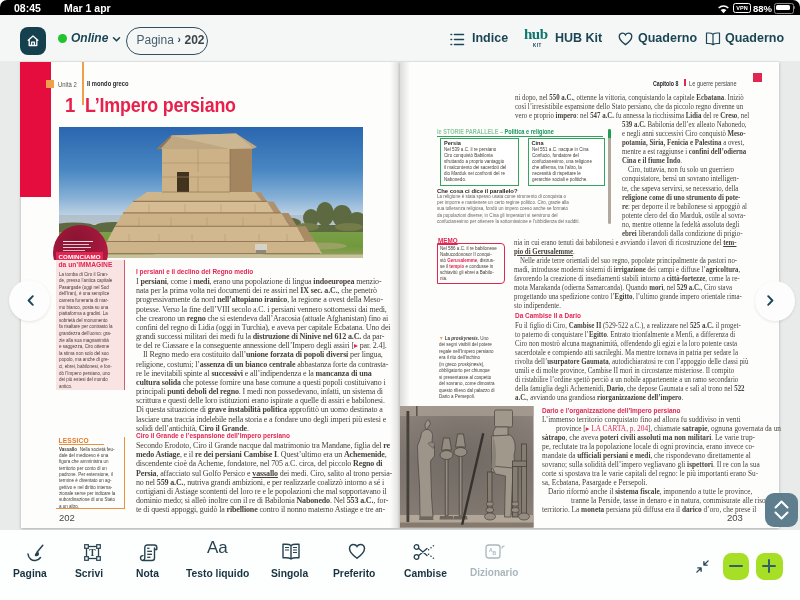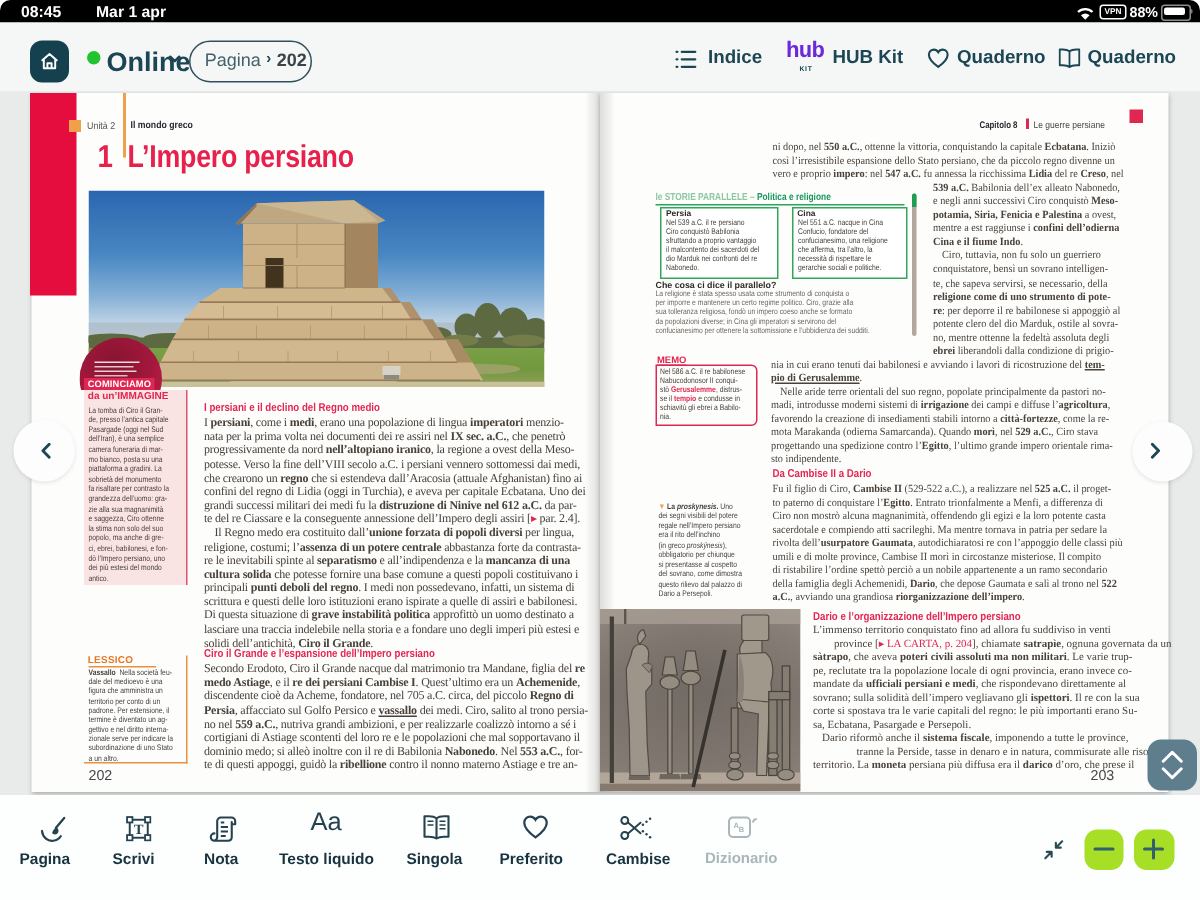--- a/index.html
+++ b/index.html
@@ -39,42 +39,42 @@
   <div class="a" style="left:793.5px;top:5.5px;width:1.5px;height:3.5px;background:#7c7c7c;border-radius:0 2px 2px 0;"></div>
 </div>
 
 <div class="a" id="tbar">
   <div class="a" style="left:20px;top:11.5px;width:25.5px;height:28.5px;background:#15414f;border-radius:8px;">
     <svg class="a" style="left:6px;top:7px" width="14" height="14" viewBox="0 0 14 14">
       <path d="M2.2 6.2 L7 2 L11.8 6.2 M3.2 5.6 V11.5 H10.8 V5.6 M5.6 11.5 V8.2 H8.4 V11.5" fill="none" stroke="#fff" stroke-width="1.3" stroke-linecap="round" stroke-linejoin="round"></path>
     </svg>
   </div>
   <div class="a" style="left:57.5px;top:19px;width:9px;height:9px;border-radius:50%;background:#21c32e;"></div>
-  <div class="t tealtxt" style="left:71px;top:16px;font-size:18px;">Online</div>
+  <div class="t tealtxt" style="left:71px;top:16px;font-size:12px;font-style:italic;">Online</div>
   <svg class="a" style="left:112px;top:21px" width="9" height="7" viewBox="0 0 9 7">
       <path d="M1.5 1.8 L4.5 4.8 L7.5 1.8" fill="none" stroke="#1c4654" stroke-width="1.6" stroke-linecap="round" stroke-linejoin="round"></path>
     </svg>
   <div class="a" style="left:125.5px;top:12px;width:80px;height:25.5px;border:1.5px solid #32505c;border-radius:14px;text-decoration:underline;">
     <div class="t" style="left:10px;top:4.5px;font-size:12px;color:#44606b;">Pagina</div>
     <div class="t" style="left:51px;top:6px;font-size:10px;color:#1c4654;font-weight:bold;">›</div>
     <div class="t" style="left:58px;top:4.5px;font-size:12px;color:#3c4449;font-weight:bold;">202</div>
   </div>
 
   <svg class="a" style="left:450px;top:17.5px" width="15" height="13" viewBox="0 0 15 13">
     <g stroke="#1c4654" stroke-width="1.5" stroke-linecap="round">
         <line x1="4.5" y1="1.5" x2="13.5" y2="1.5"></line>
         <line x1="4.5" y1="6.5" x2="13.5" y2="6.5"></line>
         <line x1="4.5" y1="11.5" x2="13.5" y2="11.5"></line>
         <line x1="1" y1="1.5" x2="1.6" y2="1.5"></line>
         <line x1="1" y1="6.5" x2="1.6" y2="6.5"></line>
         <line x1="1" y1="11.5" x2="1.6" y2="11.5"></line>
       </g>
   </svg>
   <div class="t tealtxt" style="left:472px;top:16px;font-size:12.5px;">Indice</div>
-  <div class="t" style="left:524px;top:11px;font-size:15px;font-weight:bold;color:#6d28d9;font-family:Liberation Mono, monospace;letter-spacing:-0.5px;">hub</div>
+  <div class="t" style="left:524px;top:11px;font-size:15px;font-weight:bold;color:#0f766e;font-family:Liberation Serif, serif;letter-spacing:-0.5px;">hub</div>
   <div class="t" style="left:533px;top:28px;font-size:4.5px;font-weight:bold;color:#15414f;letter-spacing:0.5px;">KIT</div>
   <div class="t tealtxt" style="left:555px;top:16px;font-size:12.5px;">HUB Kit</div>
   <svg class="a" style="left:618px;top:17px" width="15" height="14" viewBox="0 0 24 22">
     <path d="M12 20 C5 15 2 11 2 7 C2 3.7 4.5 1.5 7.3 1.5 C9.3 1.5 11 2.6 12 4.3 C13 2.6 14.7 1.5 16.7 1.5 C19.5 1.5 22 3.7 22 7 C22 11 19 15 12 20 Z" fill="none" stroke="#1c4654" stroke-width="2.2"></path>
   </svg>
   <div class="t tealtxt" style="left:638px;top:16px;font-size:12.5px;">Quaderno</div>
   <svg class="a" style="left:705px;top:17px" width="16" height="14" viewBox="0 0 16 14">
     <path d="M8 2.2 C6.8 1.2 5 1 3.5 1 L1.5 1 V11.5 L3.5 11.5 C5 11.5 6.8 11.7 8 12.7 C9.2 11.7 11 11.5 12.5 11.5 L14.5 11.5 V1 L12.5 1 C11 1 9.2 1.2 8 2.2 Z M8 2.2 V12.7" fill="none" stroke="#1c4654" stroke-width="1.2" stroke-linejoin="round"></path>
   </svg>
   <div class="t tealtxt" style="left:725px;top:16px;font-size:12.5px;">Quaderno</div>
@@ -241,31 +241,31 @@
       <div class="t sm" style="top:38.1px">gettivo e nel diritto interna-</div>
       <div class="t sm" style="top:44.45px">zionale serve per indicare la</div>
       <div class="t sm" style="top:50.8px">subordinazione di uno Stato</div>
       <div class="t sm" style="top:57.15px">a un altro.</div>
     </div>
   </div>
   <div class="t" style="left:59px;top:511.5px;font-size:9.5px;color:#47474a;">202</div>
 
   <div class="t rhead" style="left:136px;top:267px;">I persiani e il declino del Regno medio</div>
   <div class="a" id="lcol" style="left:136px;top:277px;width:256px;">
-    <div class="t ser serL" style="top:0">I <b>persiani</b>, come i <b>medi</b>, erano una popolazione di lingua <b>imperatori</b> menzio-</div>
+    <div class="t ser serL" style="top:0">I <b>persiani</b>, come i <b>medi</b>, erano una popolazione di lingua <b>indoeuropea</b> menzio-</div>
     <div class="t ser serL" style="top:9.17px">nata per la prima volta nei documenti dei re assiri nel <b>IX sec. a.C.</b>, che penetrò</div>
     <div class="t ser serL" style="top:18.34px">progressivamente da nord <b>nell’altopiano iranico</b>, la regione a ovest della Meso-</div>
     <div class="t ser serL" style="top:27.51px">potesse. Verso la fine dell’VIII secolo a.C. i persiani vennero sottomessi dai medi,</div>
     <div class="t ser serL" style="top:36.68px">che crearono un <b>regno</b> che si estendeva dall’Aracosia (attuale Afghanistan) fino ai</div>
     <div class="t ser serL" style="top:45.85px">confini del regno di Lidia (oggi in Turchia), e aveva per capitale Ecbatana. Uno dei</div>
     <div class="t ser serL" style="top:55.02px">grandi successi militari dei medi fu la <b>distruzione di Ninive nel 612 a.C.</b> da par-</div>
     <div class="t ser serL" style="top:64.19px">te del re Ciassare e la conseguente annessione dell’Impero degli assiri [<span style="color:#e02752">▸</span> par. 2.4].</div>
     <div class="t ser serL" style="left:7px;top:73.36px">Il Regno medo era costituito dall’<b>unione forzata di popoli diversi</b> per lingua,</div>
-    <div class="t ser serL" style="top:82.53px">religione, costumi; l’<b>assenza di un potere centrale</b> abbastanza forte da contrasta-</div>
-    <div class="t ser serL" style="top:91.7px">re le inevitabili spinte al <b>separatismo</b> e all’indipendenza e la <b>mancanza di una</b></div>
+    <div class="t ser serL" style="top:82.53px">religione, costumi; l’<b>assenza di un bianco centrale</b> abbastanza forte da contrasta-</div>
+    <div class="t ser serL" style="top:91.7px">re le inevitabili spinte al <b>successivi</b> e all’indipendenza e la <b>mancanza di una</b></div>
     <div class="t ser serL" style="top:100.87px"><b>cultura solida</b> che potesse fornire una base comune a questi popoli costituivano i</div>
     <div class="t ser serL" style="top:110.04px">principali <b>punti deboli del regno</b>. I medi non possedevano, infatti, un sistema di</div>
     <div class="t ser serL" style="top:119.21px">scrittura e questi delle loro istituzioni erano ispirate a quelle di assiri e babilonesi.</div>
     <div class="t ser serL" style="top:128.38px">Di questa situazione di <b>grave instabilità politica</b> approfittò un uomo destinato a</div>
     <div class="t ser serL" style="top:137.55px">lasciare una traccia indelebile nella storia e a fondare uno degli imperi più estesi e</div>
     <div class="t ser serL" style="top:146.72px">solidi dell’antichità, <b>Ciro il Grande</b>.</div>
   </div>
   <div class="t rhead" style="left:136px;top:431px;">Ciro il Grande e l’espansione dell’Impero persiano</div>
   <div class="a" id="lcol2" style="left:136px;top:441px;width:256px;">
     <div class="t ser serL" style="top:0">Secondo Erodoto, Ciro il Grande nacque dal matrimonio tra Mandane, figlia del <b>re</b></div>

